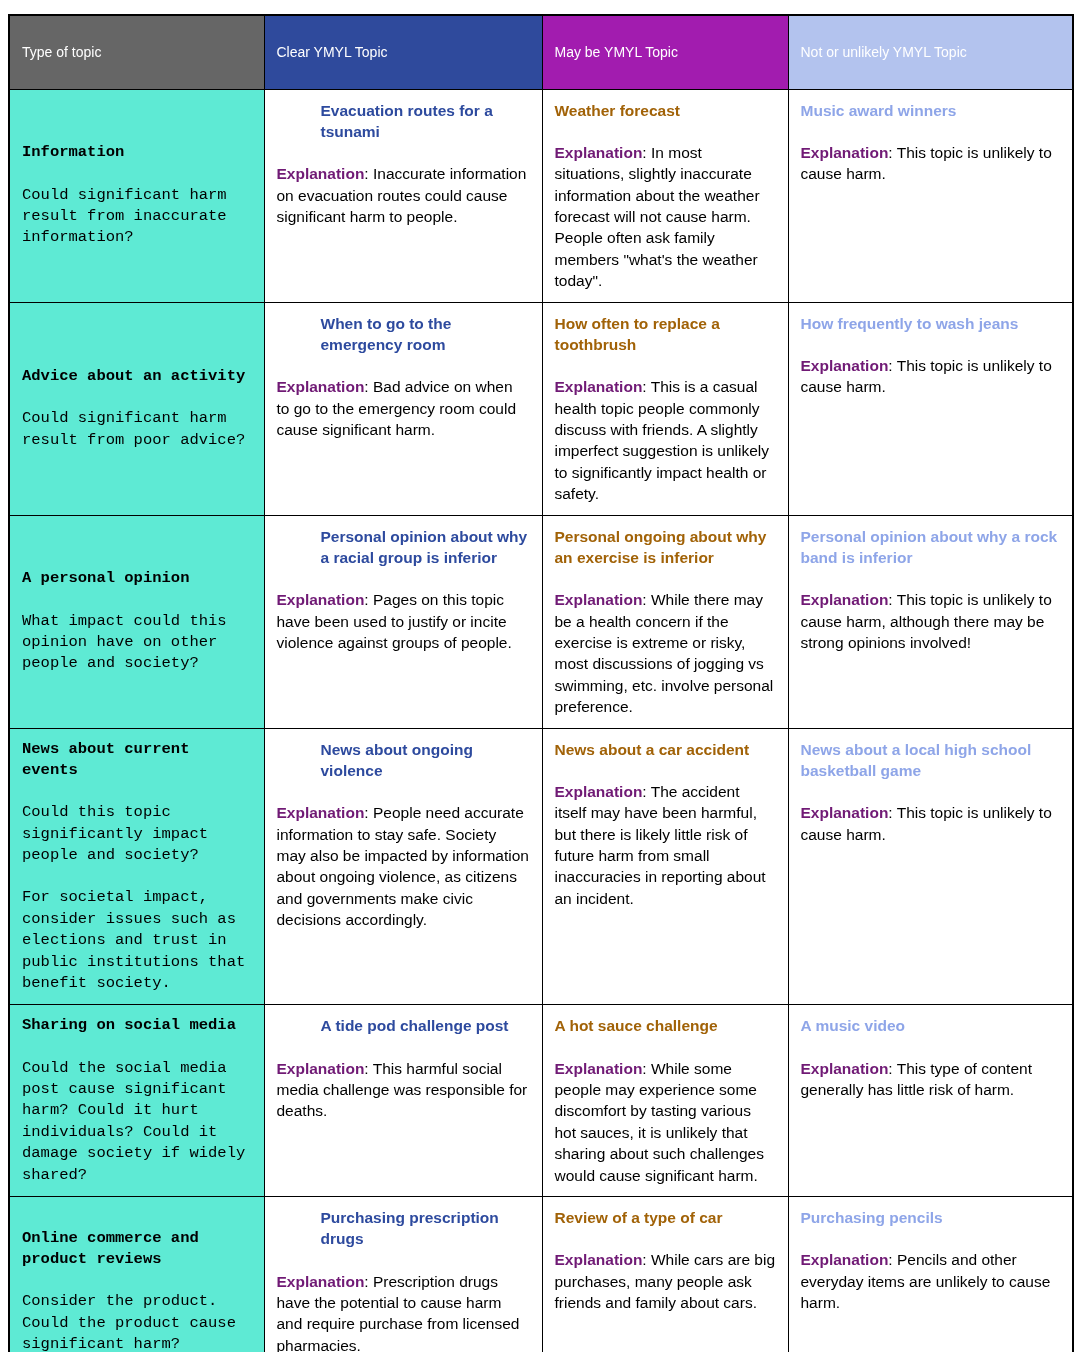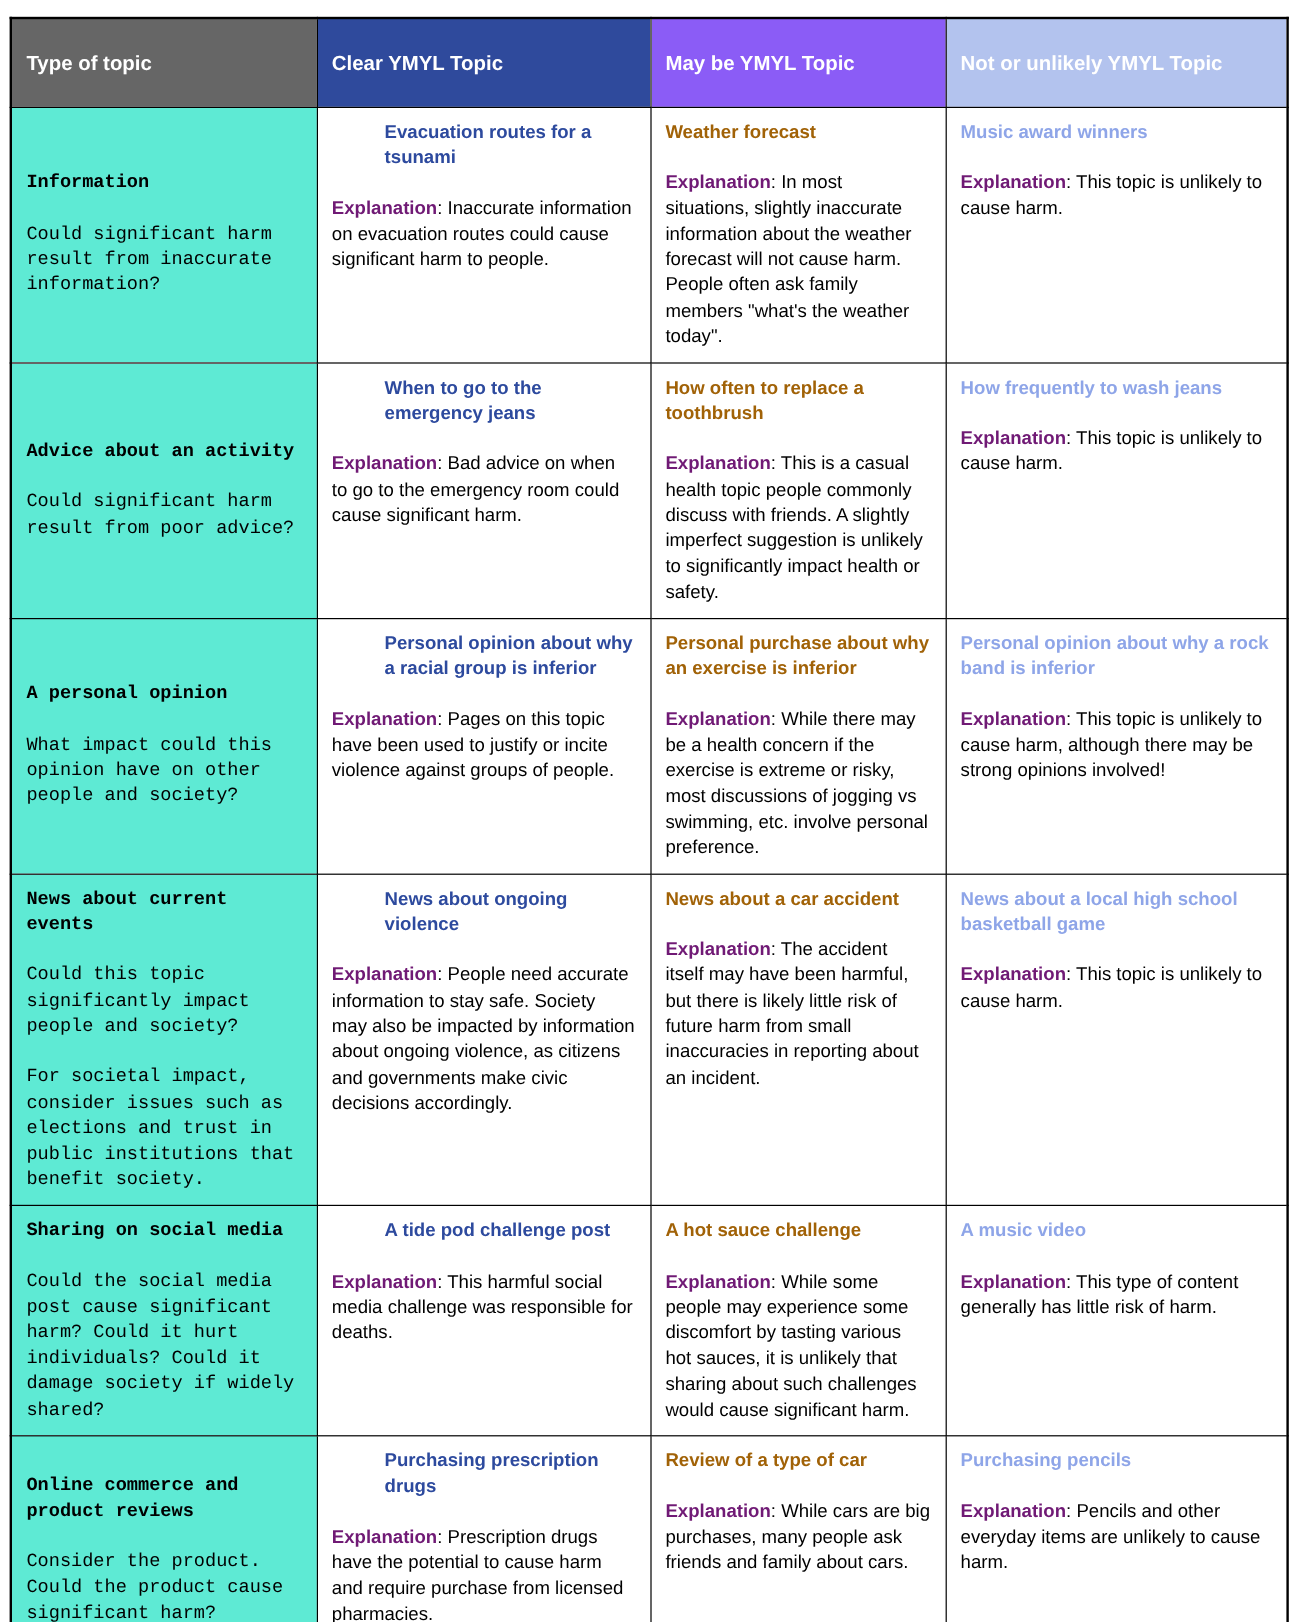--- a/index.html
+++ b/index.html
@@ -30,22 +30,22 @@
     border: 1.5px solid #000000;
     padding: 10px 12px;
     box-sizing: border-box;
     font-size: 15.5px;
     line-height: 1.38;
     text-align: left;
     overflow: hidden;
   }
   th {
     vertical-align: middle;
-    font-weight: bold;
-    font-size: 17px;
+    font-weight: normal;
+    font-size: 14px;
     color: #ffffff;
     line-height: 1.25;
   }
   tr.hdr    { height: 74px; }
   tr.row-0  { height: 212px; }
   tr.row-1  { height: 212px; }
   tr.row-2  { height: 211px; }
   tr.row-3  { height: 232px; }
   tr.row-4  { height: 190px; }
   tr.row-5  { height: 191px; }
@@ -76,21 +76,21 @@
     <colgroup>
       <col class="c0">
         <col class="c1">
         <col class="c2">
         <col class="c3">
     </colgroup>
     <thead>
       <tr class="hdr">
         <th style="background-color: rgb(102, 102, 102);"><span>Type of topic</span></th>
         <th style="background-color: rgb(47, 74, 156);"><span>Clear YMYL Topic</span></th>
-        <th style="background-color: #8b5cf6;"><span>May be YMYL Topic</span></th>
+        <th style="background-color: #a21caf;"><span>May be YMYL Topic</span></th>
         <th style="background-color: rgb(179, 195, 238); margin-top: 36px;"><span class="hdr-narrow">Not or unlikely YMYL Topic</span></th>
       </tr>
     </thead>
     <tbody>
 
       <tr class="row-0">
         <td class="topic">
           <p class="topic-title">Information</p>
           <p class="topic-q">Could significant harm result from inaccurate information?</p>
         </td>
@@ -107,21 +107,21 @@
           <p><span class="expl-label">Explanation</span><span>: </span><span>This topic is unlikely to cause harm.</span></p>
         </td>
       </tr>
 
       <tr class="row-1">
         <td class="topic">
           <p class="topic-title">Advice about an activity</p>
           <p class="topic-q">Could significant harm result from poor advice?</p>
         </td>
         <td class="ex">
-          <p class="ex-title t-clear">When to go to the emergency jeans</p>
+          <p class="ex-title t-clear">When to go to the emergency room</p>
           <p><span class="expl-label">Explanation</span><span>: </span><span>Bad advice on when to go to the emergency room could cause significant harm.</span></p>
         </td>
         <td class="ex">
           <p class="ex-title t-maybe">How often to replace a toothbrush</p>
           <p><span class="expl-label">Explanation</span><span>: </span><span>This is a casual health topic people commonly discuss with friends.  A slightly imperfect suggestion is unlikely to significantly impact health or safety.</span></p>
         </td>
         <td class="ex">
           <p class="ex-title t-not">How frequently to wash jeans</p>
           <p><span class="expl-label">Explanation</span><span>: </span><span>This topic is unlikely to cause harm.</span></p>
         </td>
@@ -130,21 +130,21 @@
       <tr class="row-2">
         <td class="topic">
           <p class="topic-title">A personal opinion</p>
           <p class="topic-q">What impact could this opinion have on other people and society?</p>
         </td>
         <td class="ex">
           <p class="ex-title t-clear">Personal opinion about why a racial group is inferior</p>
           <p><span class="expl-label">Explanation</span><span>: </span><span>Pages on this topic have been used to justify or incite violence against groups of people.</span></p>
         </td>
         <td class="ex">
-          <p class="ex-title t-maybe">Personal purchase about why an exercise is inferior</p>
+          <p class="ex-title t-maybe">Personal ongoing about why an exercise is inferior</p>
           <p><span class="expl-label">Explanation</span><span>: </span><span>While there may be a health concern if the exercise is extreme or risky, most discussions of jogging vs swimming, etc. involve personal preference.</span></p>
         </td>
         <td class="ex">
           <p class="ex-title t-not">Personal opinion about why a rock band is inferior</p>
           <p><span class="expl-label">Explanation</span><span>: </span><span>This topic is unlikely to cause harm, although there may be strong opinions involved!</span></p>
         </td>
       </tr>
 
       <tr class="row-3">
         <td class="topic">

